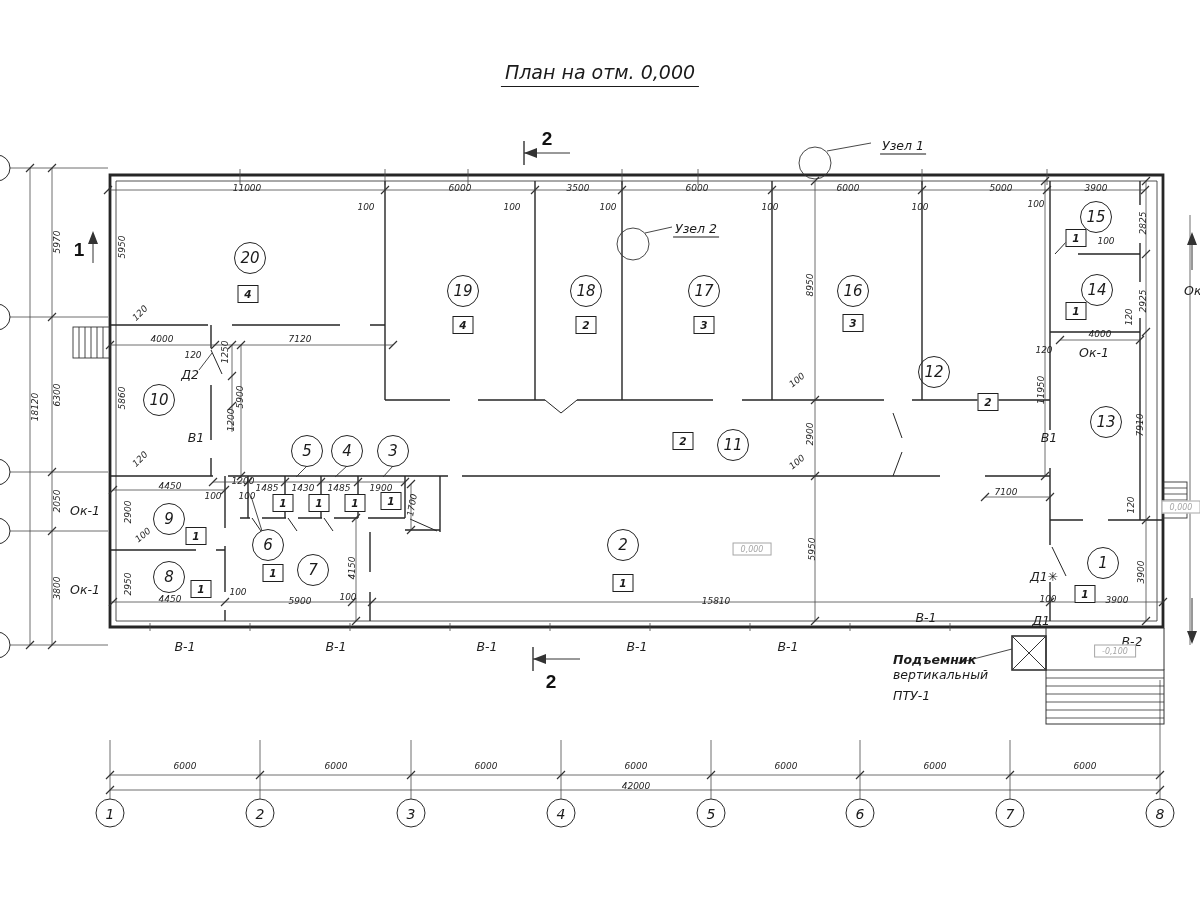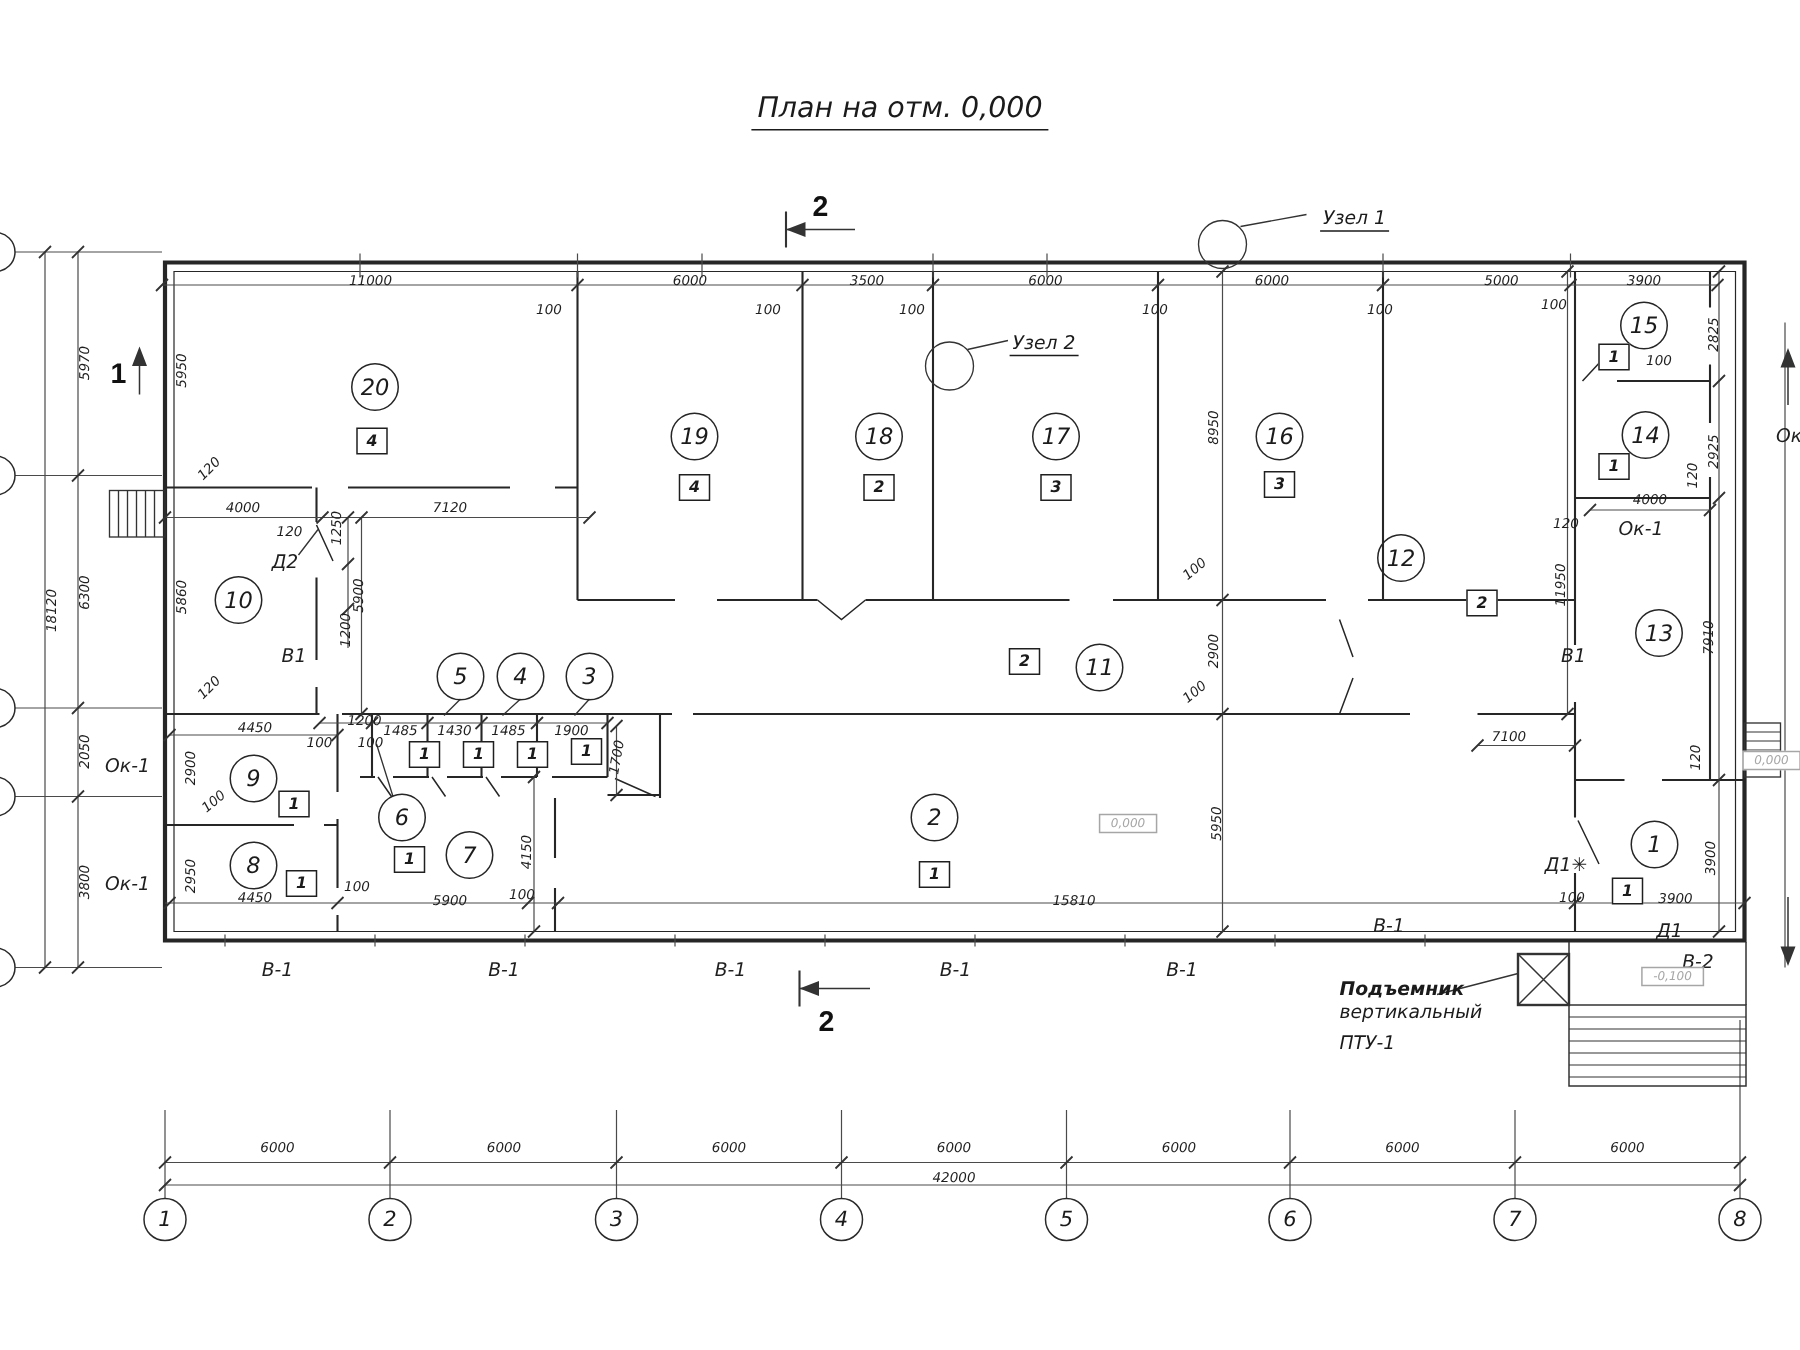--- a/index.html
+++ b/index.html
@@ -208,21 +208,21 @@
       <div class="lbl c-dim" style="left: 1129px; top: 317px; transform: translate(-50%, -50%) rotate(-90deg);">120</div>
       <div class="lbl c-dim" style="left: 1100px; top: 334px; transform: translate(-50%, -50%);">4000</div>
       <div class="lbl c-tag" style="left: 1094px; top: 352px; transform: translate(-50%, -50%);">Ок-1</div>
       <div class="lbl c-dim" style="left: 1044px; top: 350px; transform: translate(-50%, -50%);">120</div>
       <div class="lbl c-dim" style="left: 1140px; top: 425px; transform: translate(-50%, -50%) rotate(-90deg);">7910</div>
       <div class="lbl c-dim" style="left: 1131px; top: 505px; transform: translate(-50%, -50%) rotate(-90deg);">120</div>
       <div class="lbl c-dim" style="left: 1141px; top: 572px; transform: translate(-50%, -50%) rotate(-90deg);">3900</div>
       <div class="lbl c-dim" style="left: 1117px; top: 600px; transform: translate(-50%, -50%);">3900</div>
       <div class="lbl c-dim" style="left: 1048px; top: 599px; transform: translate(-50%, -50%);">100</div>
       <div class="lbl c-tag" style="left: 1044px; top: 576px; transform: translate(-50%, -50%);">Д1✳</div>
-      <div class="lbl c-tag" style="left: 1113px; top: 620px; transform: translate(-50%, -50%);">Д1</div>
+      <div class="lbl c-tag" style="left: 1041px; top: 620px; transform: translate(-50%, -50%);">Д1</div>
       <div class="lbl c-tag" style="left: 1132px; top: 641px; transform: translate(-50%, -50%);">В-2</div>
       <div class="lbl c-tag" style="left: 185px; top: 646px; transform: translate(-50%, -50%);">В-1</div>
       <div class="lbl c-tag" style="left: 336px; top: 646px; transform: translate(-50%, -50%);">В-1</div>
       <div class="lbl c-tag" style="left: 487px; top: 646px; transform: translate(-50%, -50%);">В-1</div>
       <div class="lbl c-tag" style="left: 637px; top: 646px; transform: translate(-50%, -50%);">В-1</div>
       <div class="lbl c-tag" style="left: 788px; top: 646px; transform: translate(-50%, -50%);">В-1</div>
       <div class="lbl c-tag" style="left: 926px; top: 617px; transform: translate(-50%, -50%);">В-1</div>
       <div class="lbl c-tag" style="left: 1199px; top: 290px; transform: translate(-50%, -50%);">Ок-1</div>
       <div class="lbl c-node" style="left: 903px; top: 146px; transform: translate(-50%, -50%);">Узел 1</div>
       <div class="lbl c-node" style="left: 696px; top: 229px; transform: translate(-50%, -50%);">Узел 2</div>

